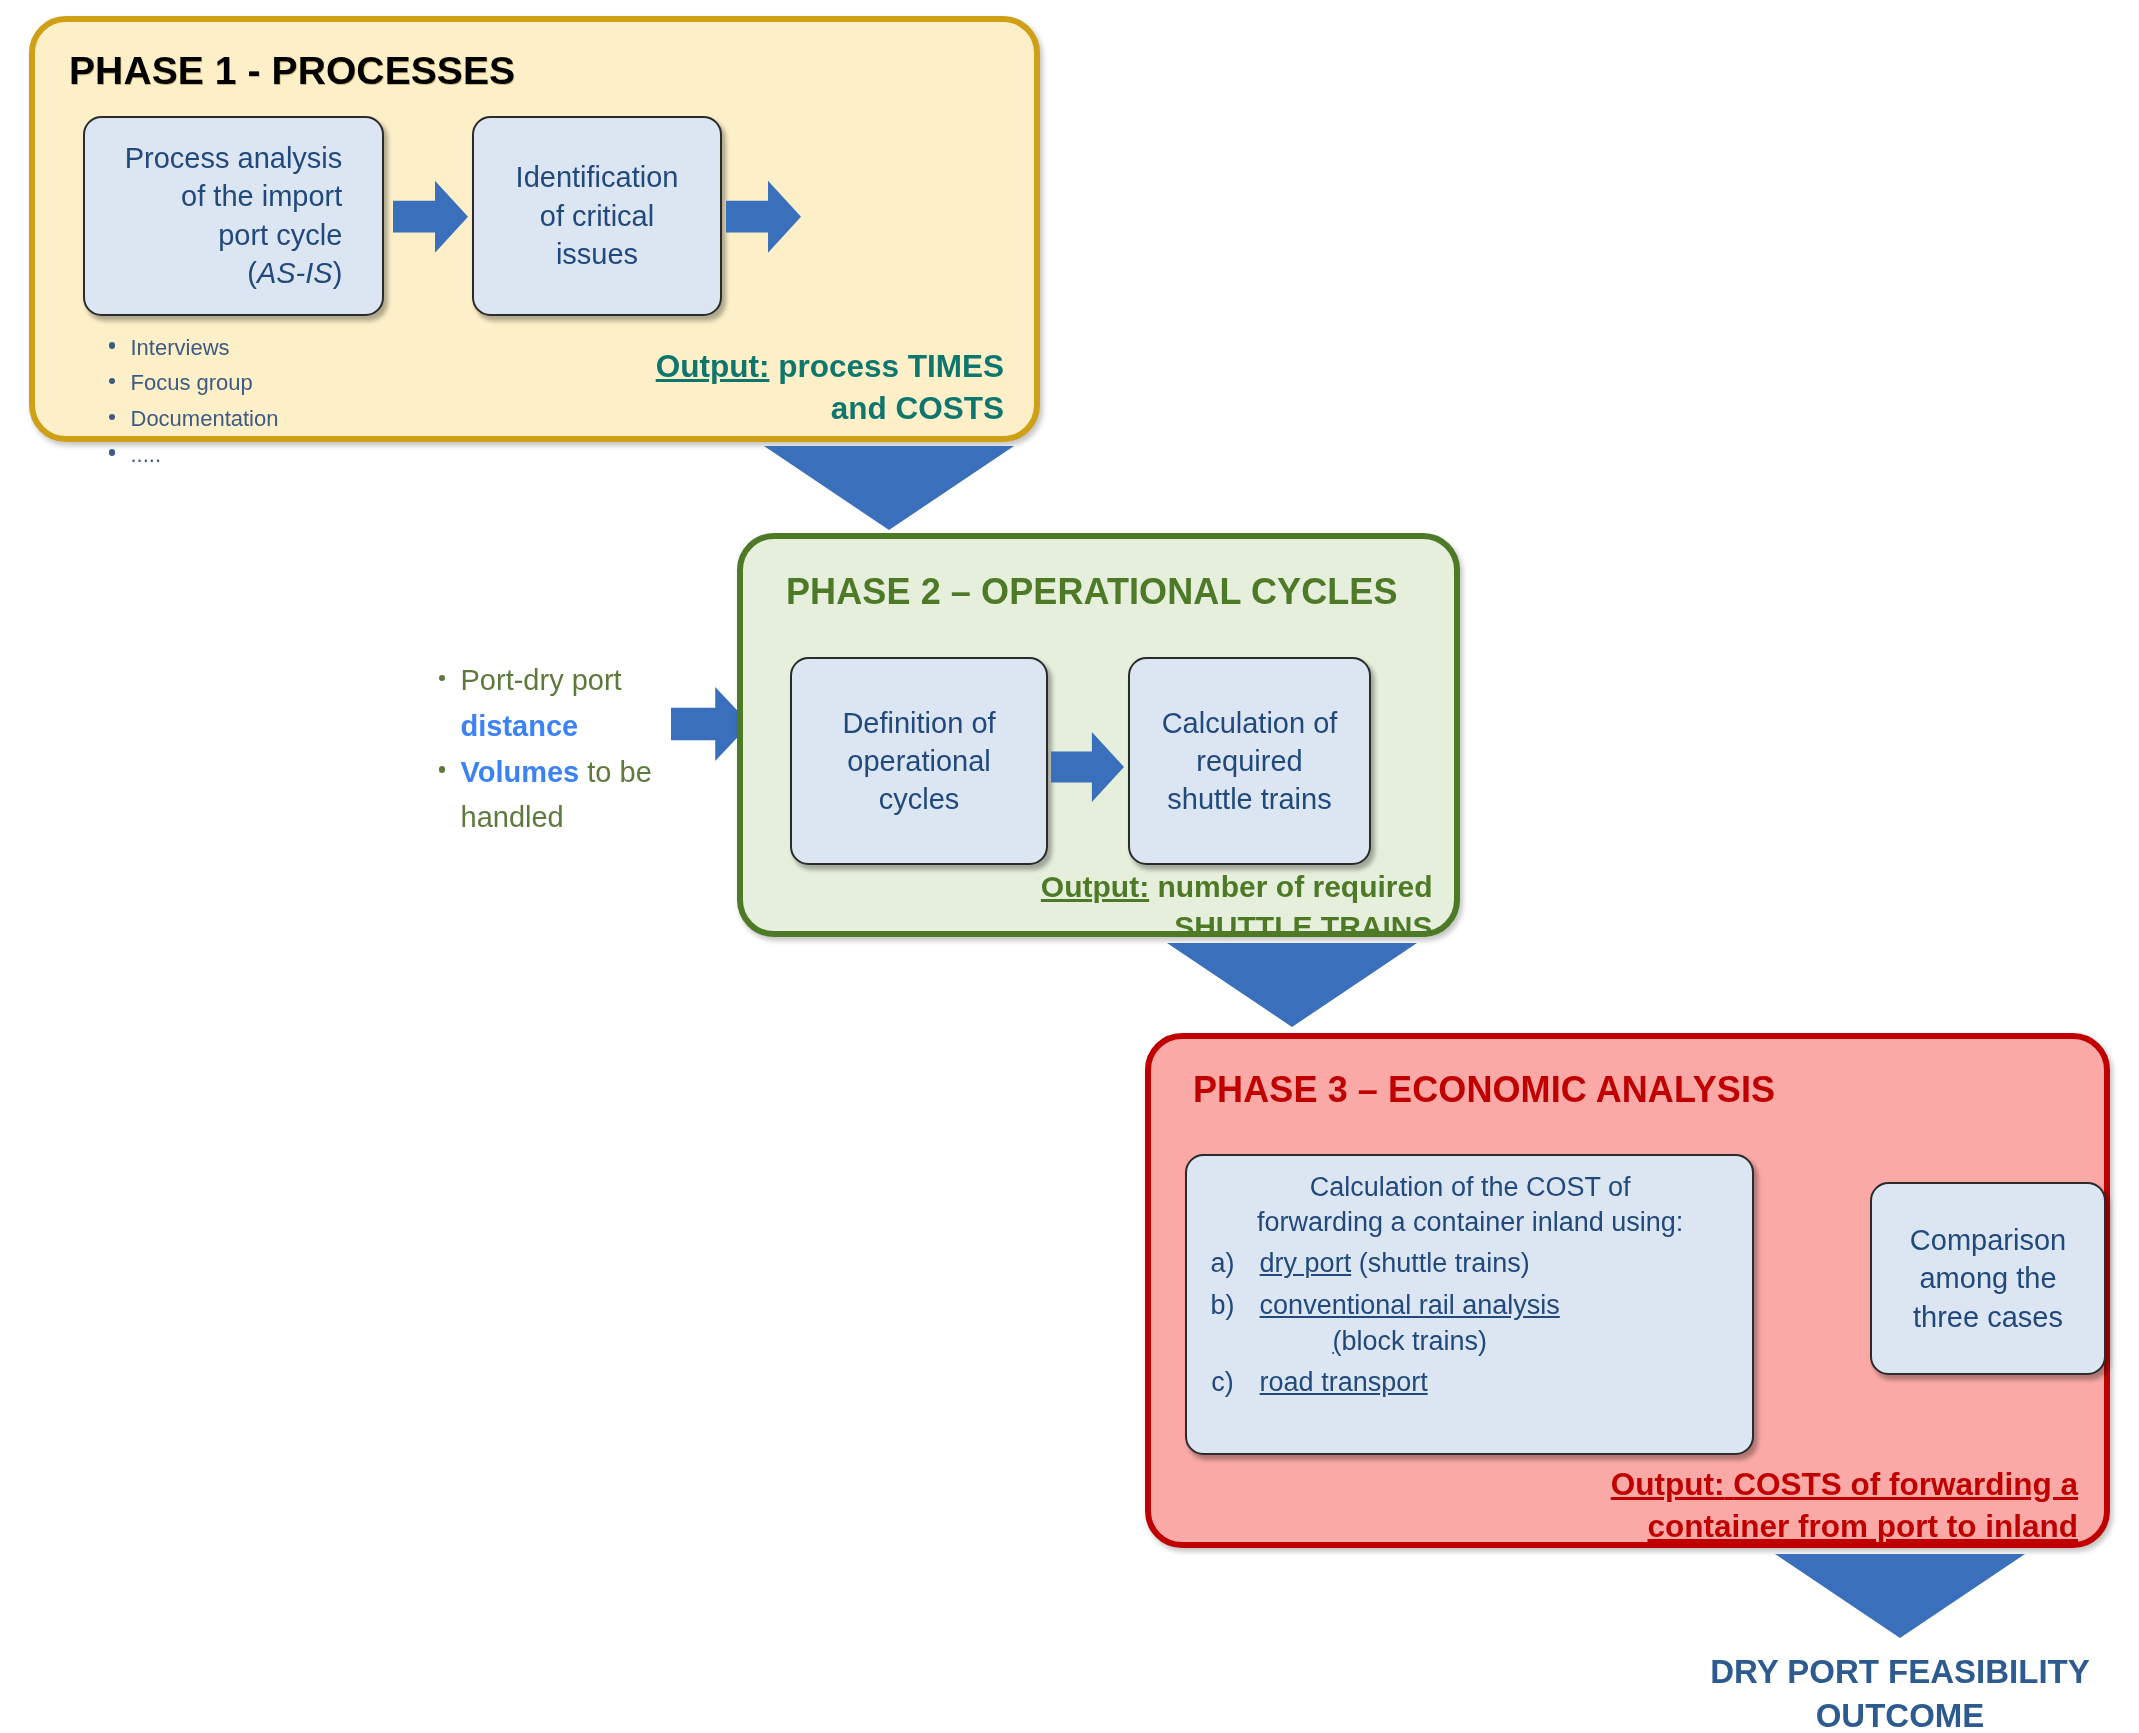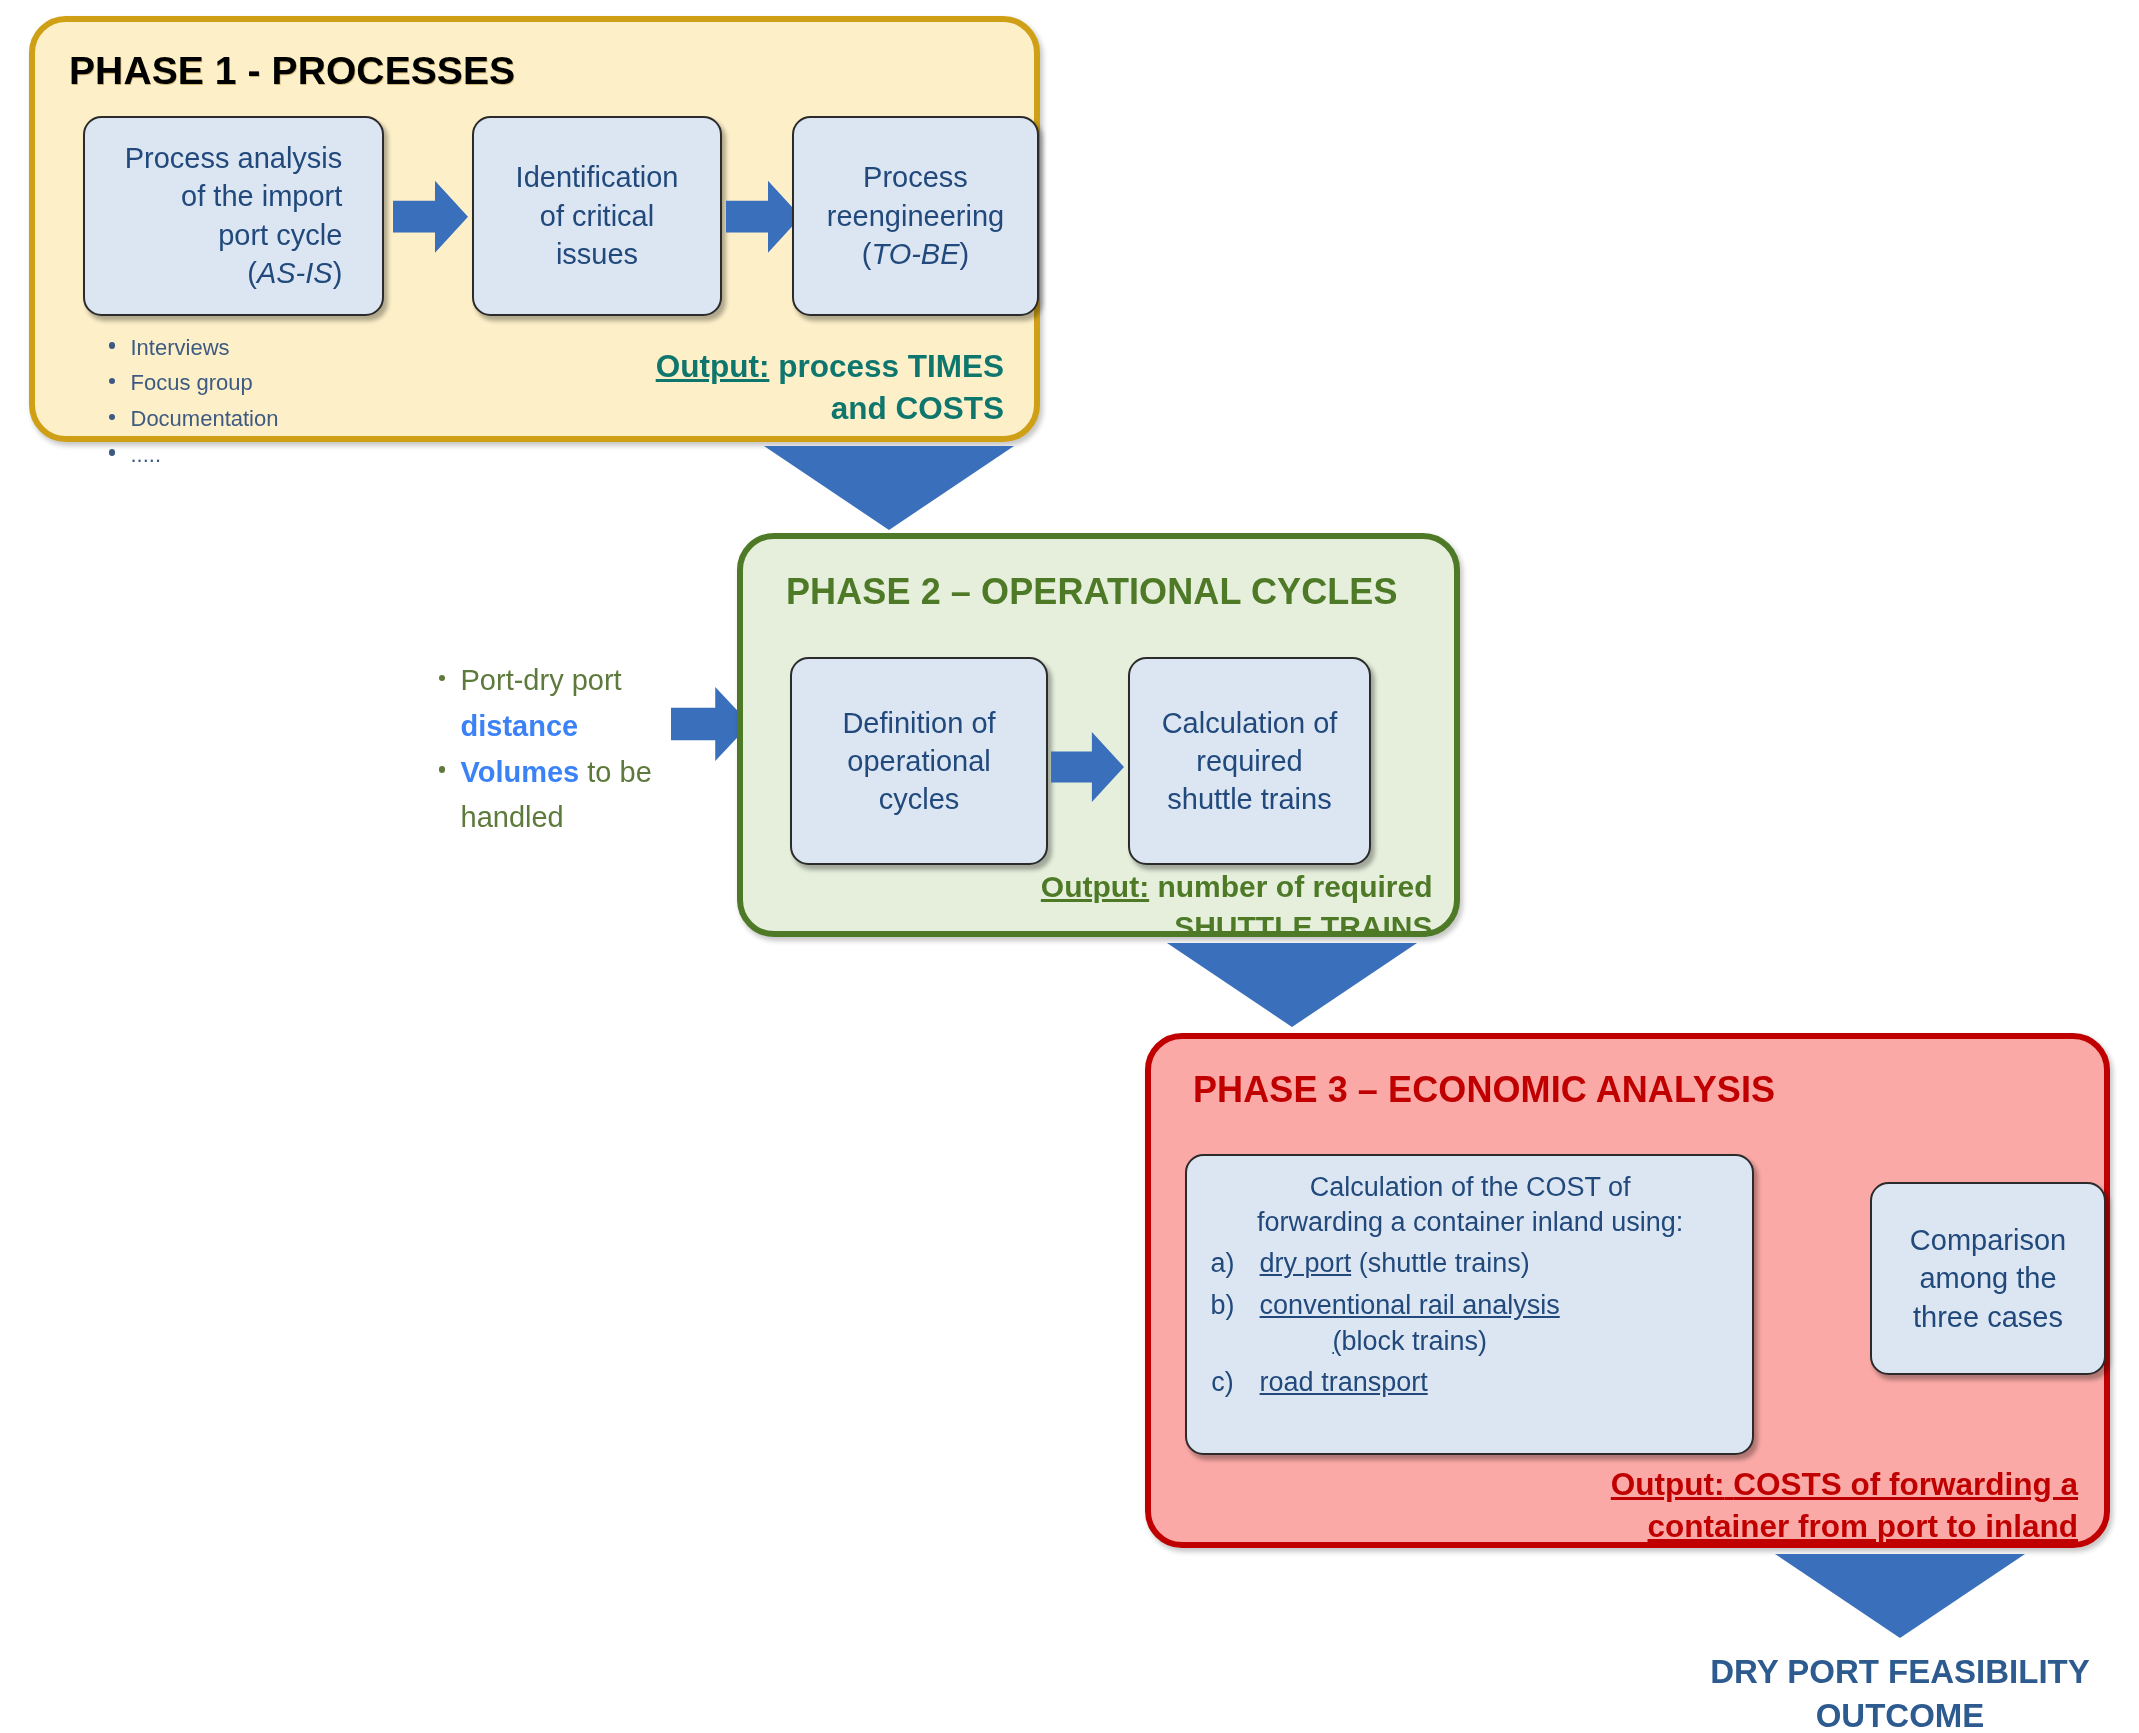--- a/index.html
+++ b/index.html
@@ -146,27 +146,20 @@
     <div class="pbox" id="p1-box2">
       <div class="inner">
         <span>Identification</span><br>
         <span>of critical</span><br>
         <span>issues</span>
       </div>
     </div>
 
     <div class="arrow-right" id="a2"></div>
 
-    <div class="pbox" id="p1-box3">
-      <div class="inner">
-        <span>Process</span><br>
-        <span>reengineering</span><br>
-        <span>(<em>TO-BE</em>)</span>
-      </div>
-    </div>
 
     <div class="bullets" id="p1-bullets">
       <ul>
         <li>Interviews</li>
         <li>Focus group</li>
         <li>Documentation</li>
         <li>.....</li>
       </ul>
     </div>
 

